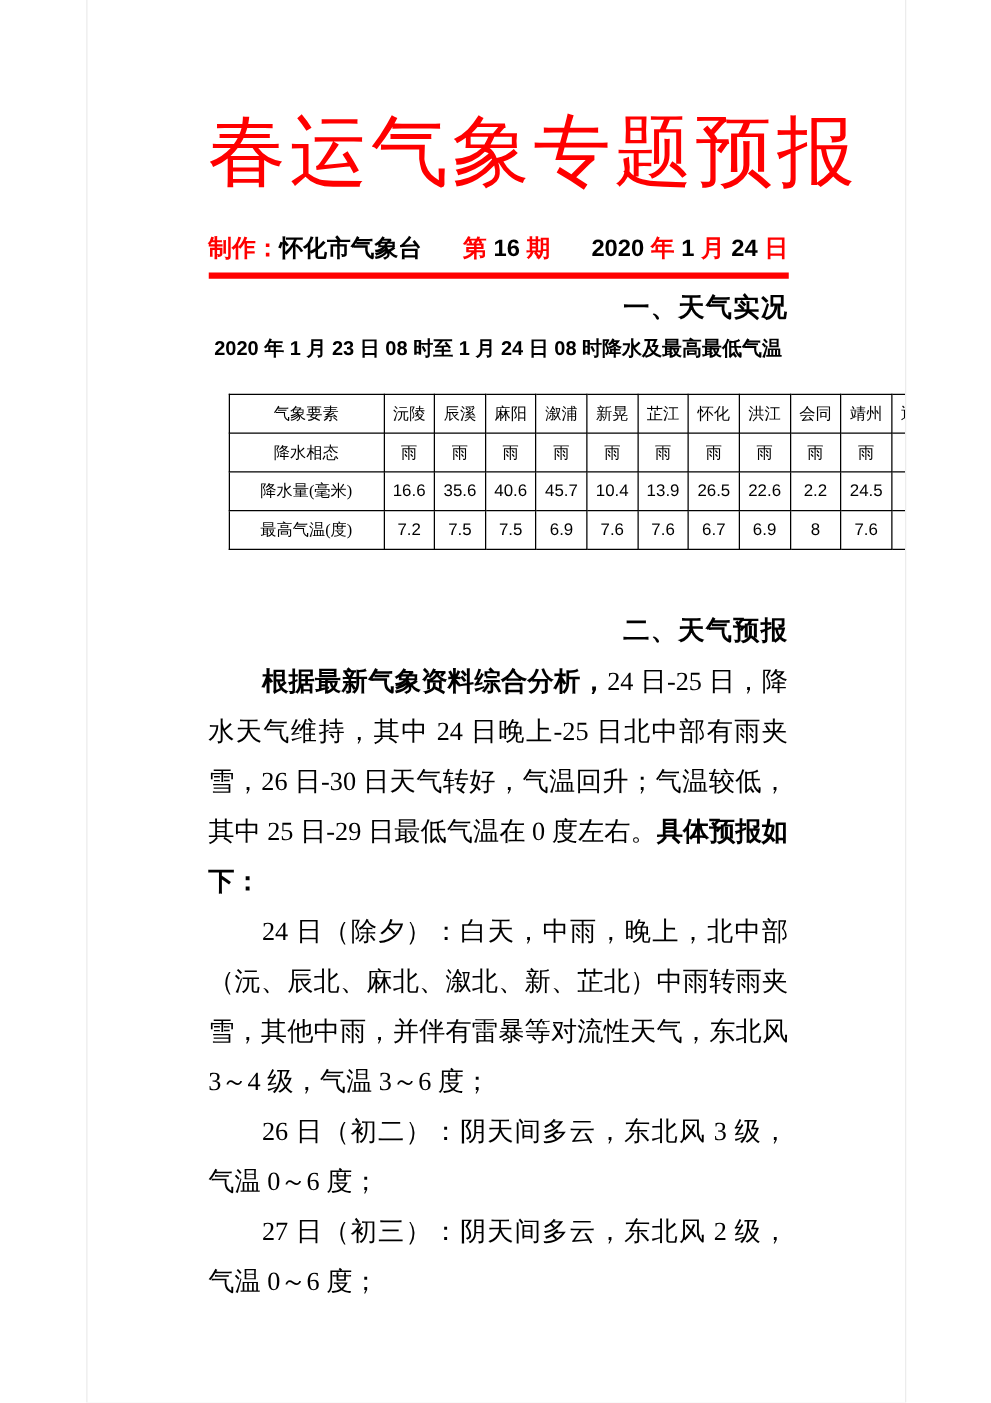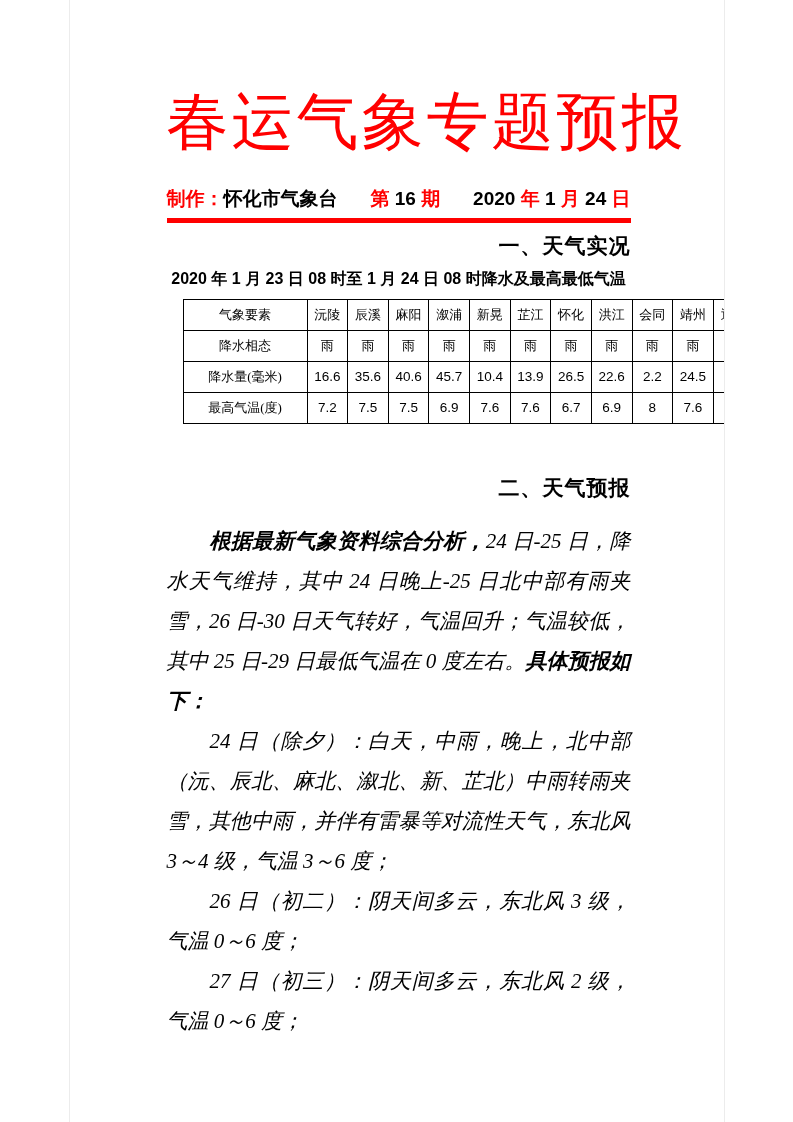--- a/index.html
+++ b/index.html
@@ -52,40 +52,40 @@
     margin-top:9px;
     text-align:center;
     font-size:16px;
     font-weight:700;
     font-family:"Liberation Sans", sans-serif;
   }
   table.weather {
     border-collapse:collapse;
     table-layout:fixed;
     width:572px;
-    margin:9px 0 0 16px;
+    margin:25px 0 0 16px;
   }
   table.weather th, table.weather td {
     border:1px solid #000;
     height:30px;
     padding:0 1px;
     text-align:center;
     vertical-align:middle;
     font-weight:400;
     font-size:13px;
     font-family:"Liberation Serif", serif;
     overflow:hidden;
     white-space:nowrap;
   }
   table.weather td.num {
     font-family:"Liberation Sans", sans-serif;
     font-size:13.5px;
   }
   .section-heading.second { margin-top:50px; }
-  .forecast { margin-top:19px;font-style:italic; }
+  .forecast { margin-top:7px; }
   .forecast p {
     margin:0;
     font-size:21px;
     line-height:40px;
     text-align:justify;
     text-indent:2.05em;
     font-family:"Liberation Serif", serif;
   }
   .forecast p span.b, .masthead span.b { font-weight:700; }
   span.b { font-weight:700; }

